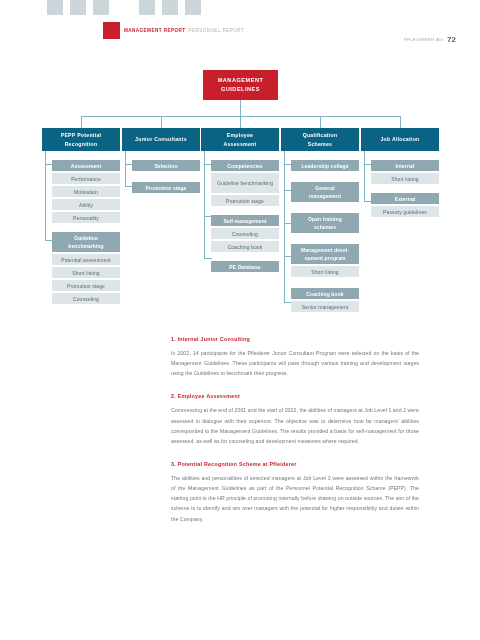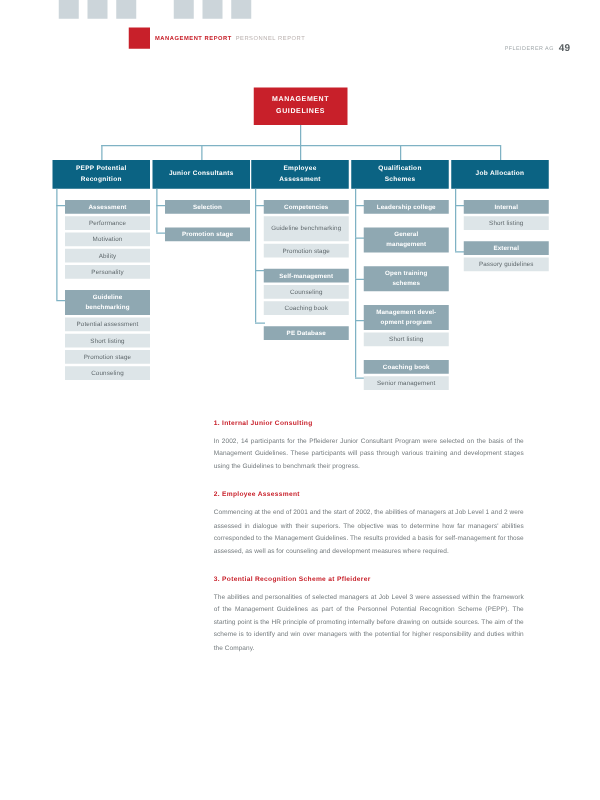--- a/index.html
+++ b/index.html
@@ -211,21 +211,21 @@
   <div class="sq"></div>
   <div class="sq"></div>
 </div>
 
 <div class="page-header">
   <div class="header-mark"></div>
   <div class="header-titles">
     <span class="primary">MANAGEMENT REPORT</span><span class="secondary">PERSONNEL REPORT</span>
   </div>
   <div class="header-right">
-    <span class="company">PFLEIDERER AG</span><span class="pagenum">49</span>
+    <span class="company">PFLEIDERER AG</span><span class="pagenum">72</span>
   </div>
 </div>
 
 <div class="diagram">
 
   <div class="root-node">
     <span>MANAGEMENT</span>
     <span>GUIDELINES</span>
   </div>
 

